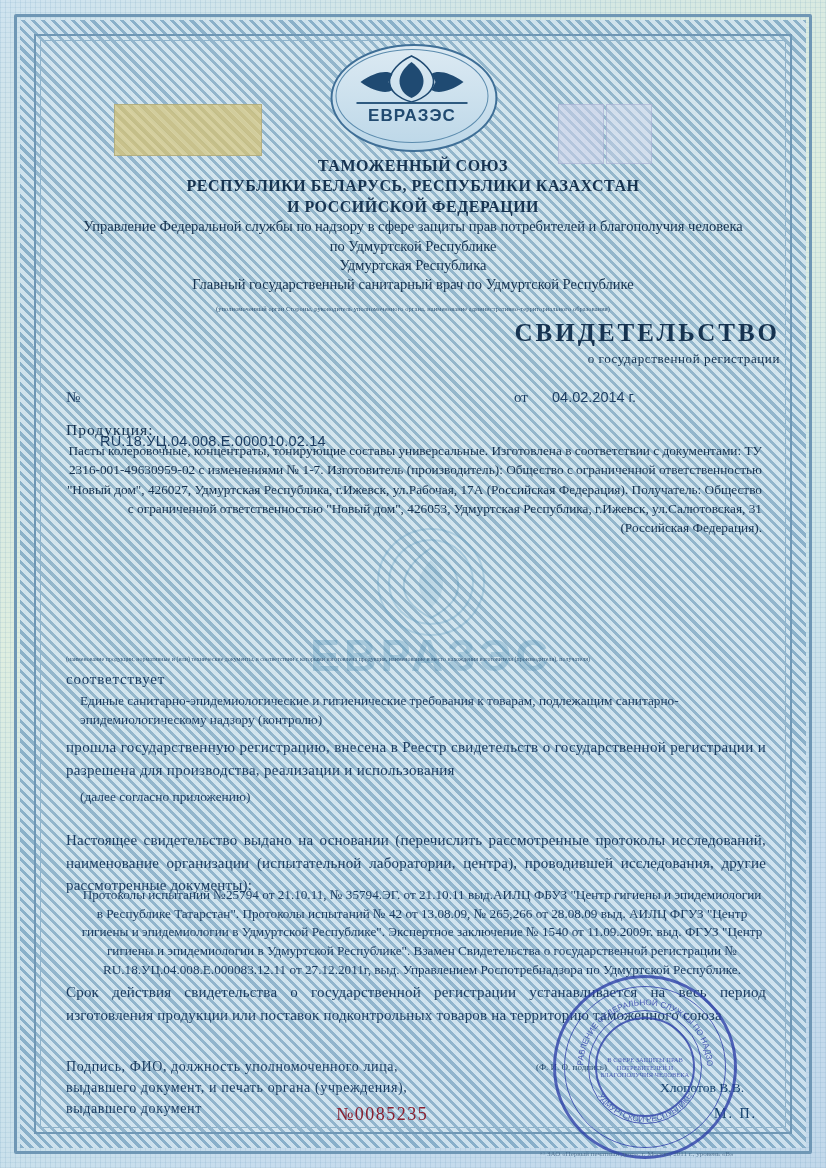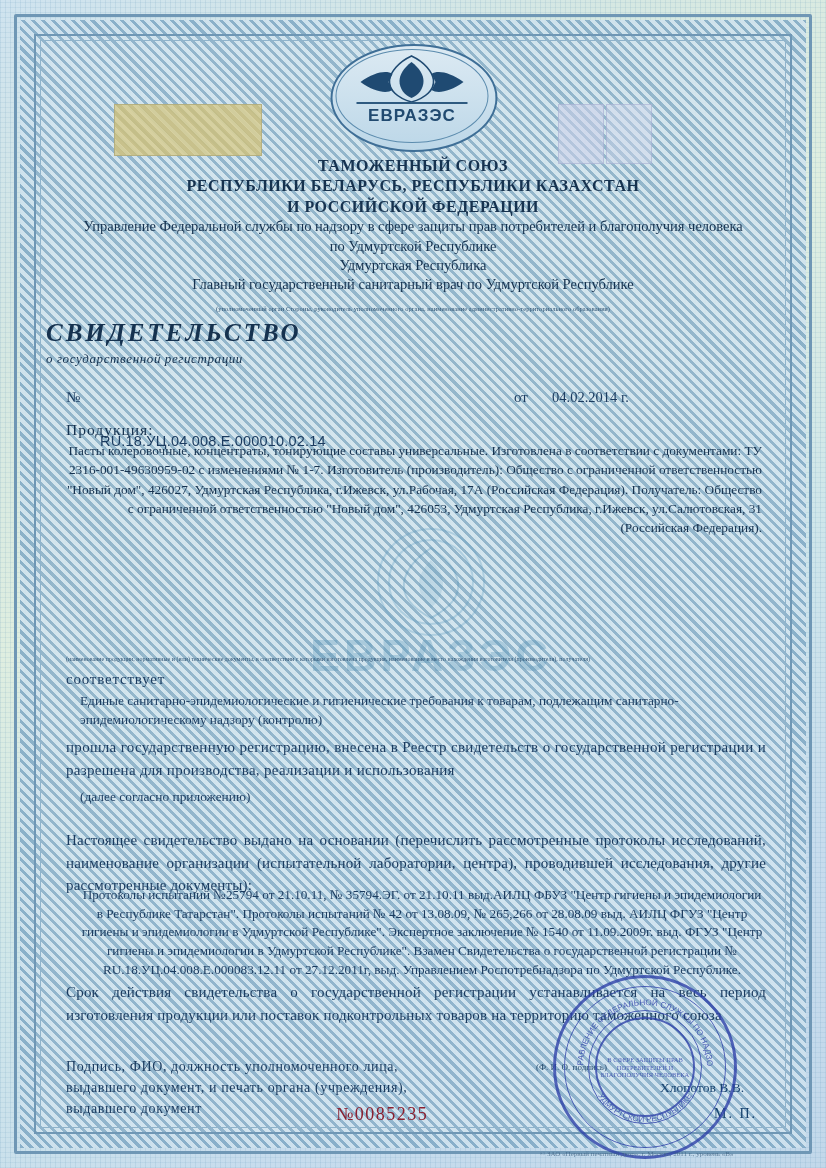--- a/index.html
+++ b/index.html
@@ -197,22 +197,21 @@
     margin-top: 10px;
     font-size: 6.4px;
     letter-spacing: .1px;
     color: #2a4f70;
   }
 
   .cert-title {
     position: absolute;
     left: 0; top: 273px;
     width: 734px;
-    text-align: left;
-    font-style: italic;
+    text-align: right;
   }
   .cert-title .big {
     font-weight: bold;
     font-size: 25px;
     letter-spacing: 3px;
     color: #16324f;
   }
   .cert-title .sub {
     margin-top: 4px;
     font-size: 13px;
@@ -231,21 +230,21 @@
   .numrow .nval {
     position: absolute; left: 34px; top: 0;
     font-family: "Liberation Sans", sans-serif;
     font-size: 14.5px;
     letter-spacing: .2px;
     margin-top: 44px;
   }
   .numrow .ot { position: absolute; left: 448px; top: 0; font-size: 15px; }
   .numrow .dval {
     position: absolute; left: 486px; top: 0;
-    font-family: Liberation Serif, serif;
+    font-family: Liberation Sans, sans-serif;
     font-size: 14.5px;
   }
 
   
   .prod-label {
     position: absolute;
     left: 20px; top: 375px;
     font-size: 15.5px;
     letter-spacing: 1px;
     color: #16324f;

